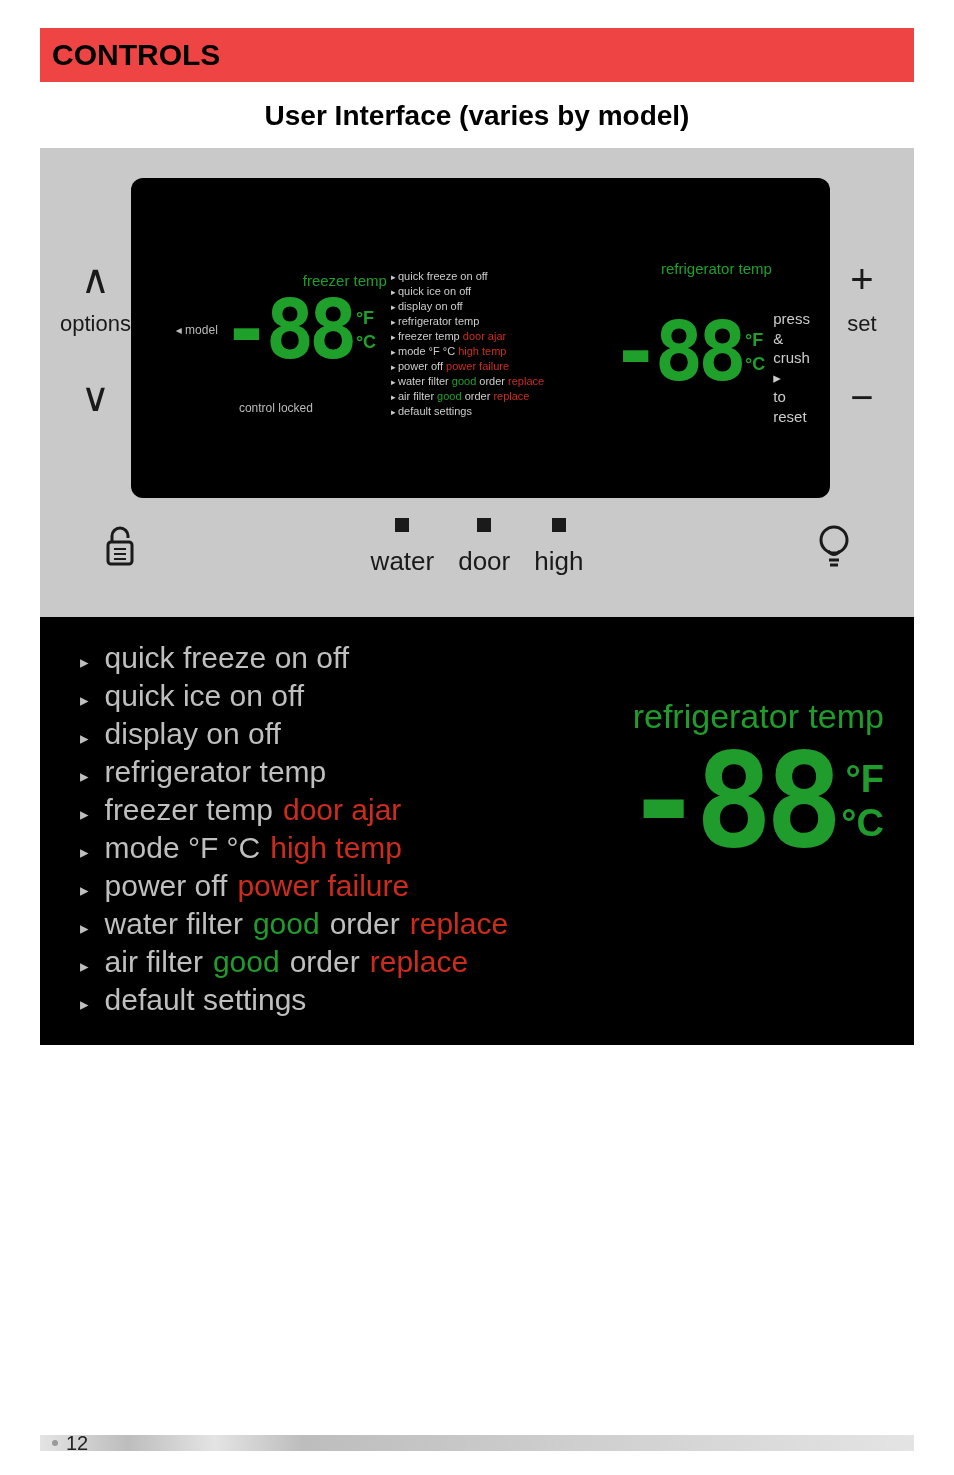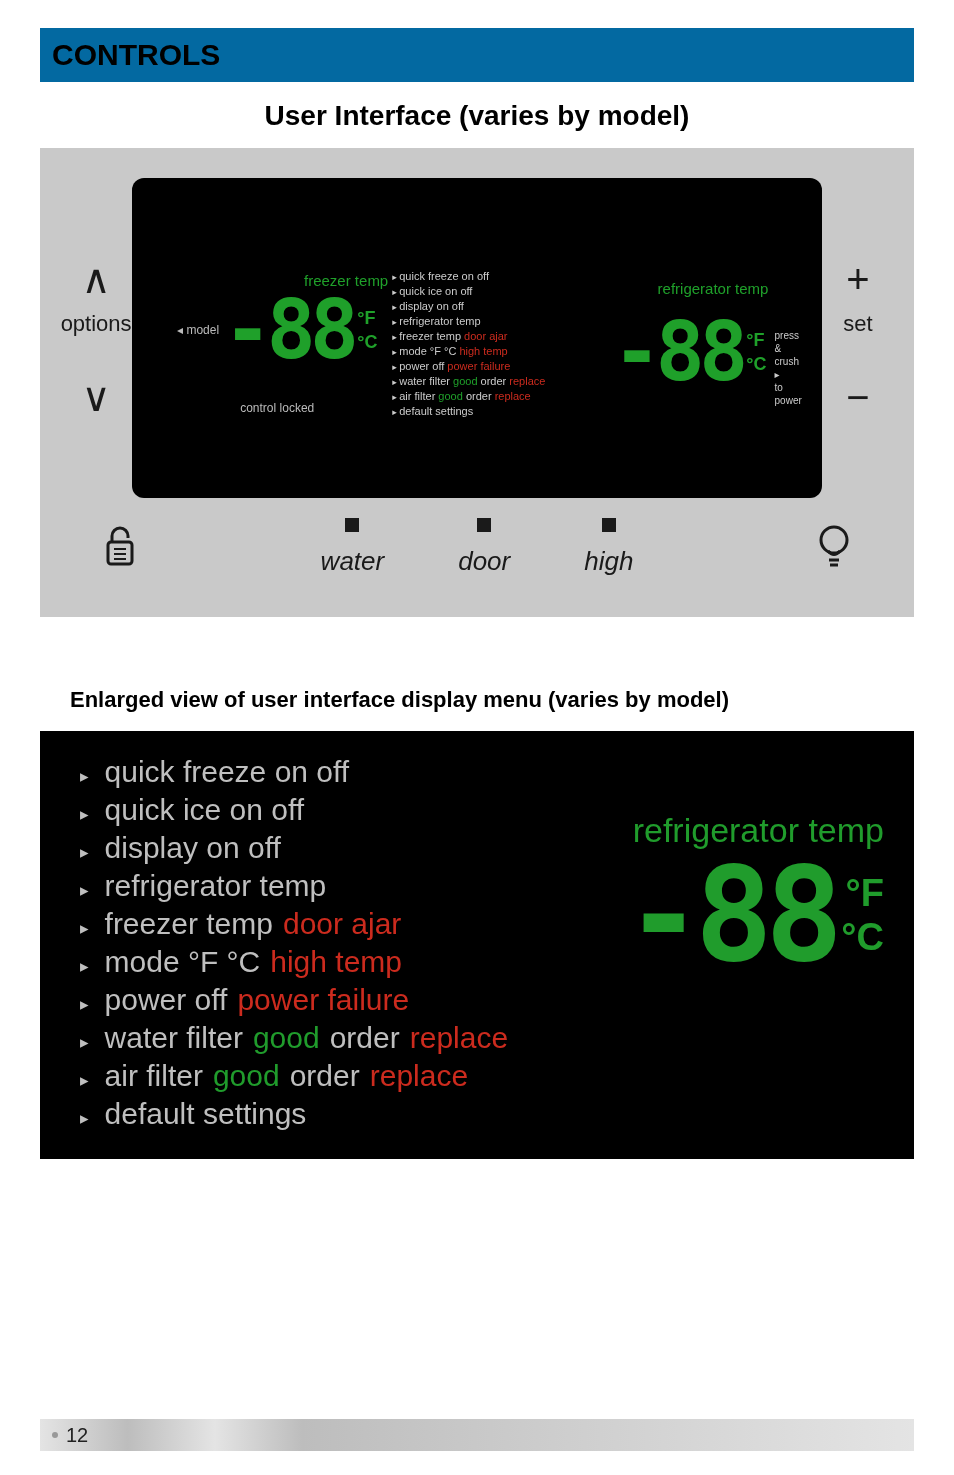--- a/index.html
+++ b/index.html
@@ -5,21 +5,21 @@
   * { box-sizing: border-box; margin: 0; padding: 0; }
   body {
     font-family: "Trebuchet MS", Verdana, Arial, sans-serif;
     width: 954px;
     height: 1475px;
     background: #fff;
     position: relative;
   }
   .page { padding: 28px 40px 0 40px; }
   .section-header {
-    background: #0369a1;
+    background: #ef4444;
     padding: 10px 12px;
     font-size: 30px;
     font-weight: bold;
     margin-bottom: 18px;
   }
   .subtitle {
     text-align: center;
     font-weight: bold;
     font-size: 28px;
     margin-bottom: 16px;
@@ -124,38 +124,37 @@
     flex-direction: column;
     justify-content: center;
     align-items: center;
   }
   .screen-right .label-green {
     color: #1fa02a;
     font-size: 15px;
     margin-left: 12px;
   }
   .press-hold {
-    font-size: 10px;
+    font-size: 15px;
     color: #ccc;
     line-height: 1.3;
     margin-left: 8px;
     margin-top: 32px;
   }
   .triple-row { display:flex; align-items:center; justify-content:center;}
   .dispense-row {
     display: flex;
     align-items: flex-end;
     justify-content: space-between;
     margin-top: 20px;
   }
   .dispense-mid {
     display: flex;
-    gap: 74px;
+    gap: 24px;
     align-items: flex-start;
-    font-style: italic;
   }
   .disp-btn {
     display: flex;
     flex-direction: column;
     align-items: center;
     gap: 14px;
   }
   .sq { width: 14px; height: 14px; background: #1a1a1a; }
   .disp-label { font-size: 26px; color: #1a1a1a; }
   .lock-icon, .bulb-icon { font-size: 38px; color: #1a1a1a; width:120px; text-align:center; }
@@ -214,21 +213,21 @@
     margin-left: 6px;
     gap: 6px;
     font-family: "Trebuchet MS", Arial, sans-serif;
     letter-spacing: 0;
   }
   .footer {
     position: absolute;
     left: 40px;
     right: 40px;
     bottom: 24px;
-    height: 32px;
+    height: 16px;
     background: linear-gradient(90deg, #e4e4e4 0%, #bdbdbd 10%, #e4e4e4 20%, #bdbdbd 30%, #e4e4e4 100%);
     display: flex;
     align-items: center;
     padding-left: 12px;
     font-size: 20px;
     color: #222;
   }
   .footer::before{
     content:""; width:6px;height:6px;border-radius:50%;background:#999; margin-right:8px;
   }
@@ -284,21 +283,21 @@
             <div class="seven-seg">
               <span>-88</span>
               <span class="deg-unit">
                 <span>°F</span>
                 <span>°C</span>
               </span>
             </div>
             <div class="press-hold">
               <div>press &amp;</div>
               <div>crush  ▸</div>
-              <div>to power</div>
+              <div>to reset</div>
             </div>
           </div>
         </div>
       </div>
 
       <div class="side-col">
         <div class="side-btn">+</div>
         <div class="side-label">set</div>
         <div class="side-btn">−</div>
       </div>
@@ -332,21 +331,20 @@
         <svg width="34" height="44" viewBox="0 0 34 44">
             <circle cx="17" cy="16" r="13" fill="none" stroke="#1a1a1a" stroke-width="3"></circle>
             <path d="M11 27 Q17 34 23 27" fill="none" stroke="#1a1a1a" stroke-width="3"></path>
             <line x1="12" y1="36" x2="22" y2="36" stroke="#1a1a1a" stroke-width="3"></line>
             <line x1="13" y1="41" x2="21" y2="41" stroke="#1a1a1a" stroke-width="3"></line>
           </svg>
       </div>
     </div>
   </div>
 
-  <div class="enlarged-title">Enlarged view of user interface display menu (varies by model)</div>
 
   <div class="enlarged">
     <div id="enlarged-list">
         <div class="big-item">
           <span class="tri">▸</span>
           <span>quick freeze  on  off</span>
         </div>
         <div class="big-item">
           <span class="tri">▸</span>
           <span>quick ice   on  off</span>

